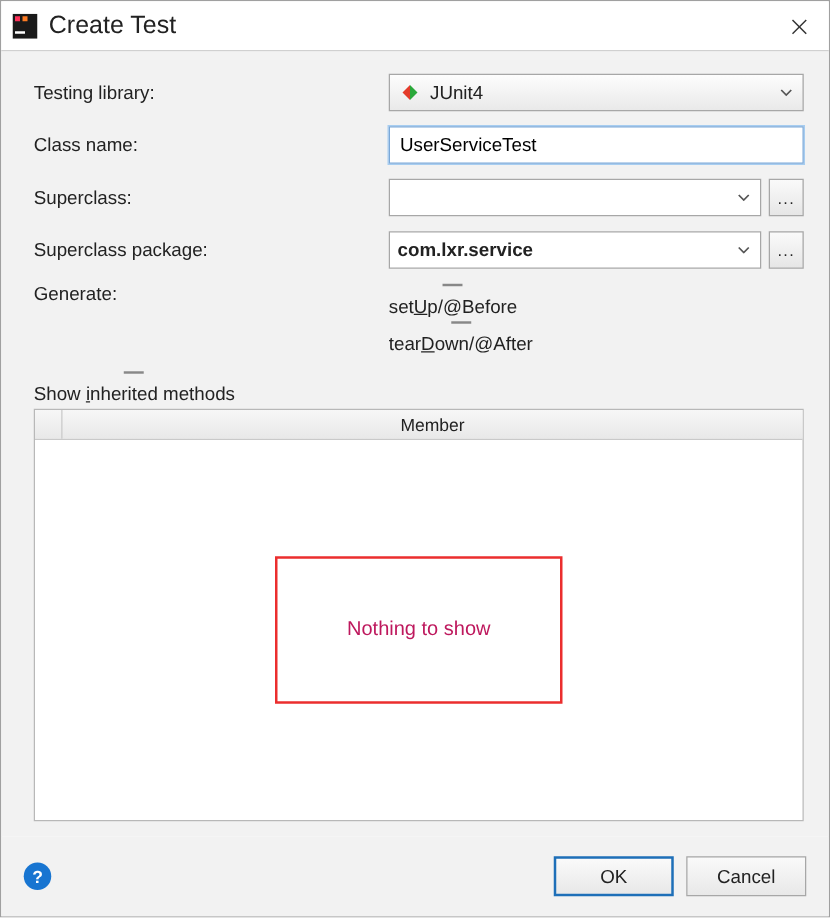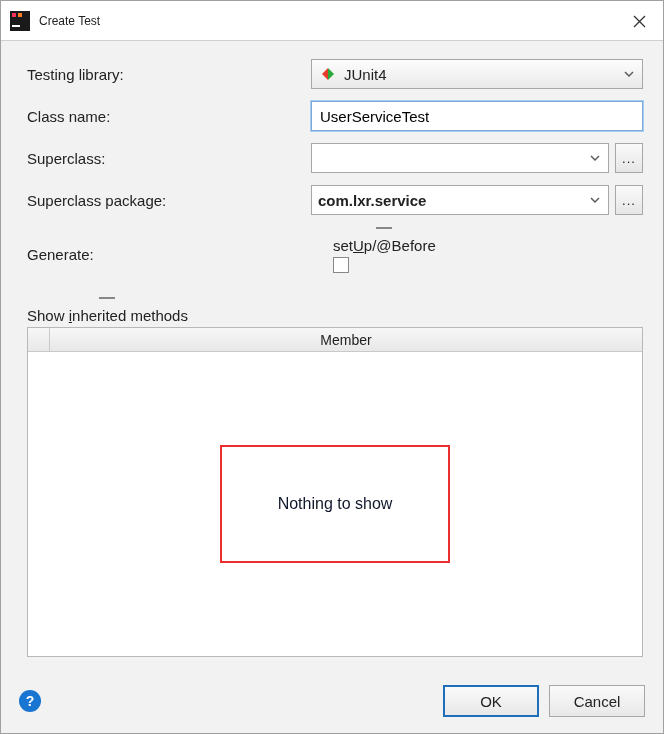--- a/index.html
+++ b/index.html
@@ -23,21 +23,21 @@
     padding: 0 8px 0 8px;
     background: #ffffff;
     border-bottom: 1px solid #d0d0d0;
     position: relative;
   }
   .titlebar .app-icon {
     width: 22px; height: 22px;
     display: inline-flex; align-items: center; justify-content: center;
     margin-right: 8px;
   }
-  .titlebar .title { font-size: 12px; }
+  .titlebar .title { font-size: 20px; }
   .titlebar .close {
     position: absolute; right: 0; top: 0;
     width: 48px; height: 40px;
     display: flex; align-items: center; justify-content: center;
     cursor: pointer;
   }
   .body {
     flex: 1;
     background: #f2f2f2;
     padding: 18px 20px 12px 26px;
@@ -153,21 +153,21 @@
     line-height: 24px;
   }
   .table-body {
     flex: 1;
     display: flex; align-items: center; justify-content: center;
     position: relative;
   }
   .red-box {
     border: 2px solid #eb2e2e;
     padding: 48px 56px;
-    color: #0f172a;
+    color: #be185d;
     font-size: 16px;
     background: transparent;
   }
   .footer {
     height: 64px;
     background: #f2f2f2;
     display: flex; align-items: center;
     padding: 0 18px;
     gap: 10px;
   }
@@ -270,29 +270,30 @@
           <span class="chevron">
             <svg width="10" height="6" viewBox="0 0 10 6">
                 <path d="M1 1 L5 5 L9 1" fill="none" stroke="#555" stroke-width="1.4"></path>
               </svg>
           </span>
         </div>
         <div class="browse-btn">...</div>
       </div>
     </div>
 
-    <div class="form-row" style="align-items:center;gap:22px;">
+    <div class="form-row" style="align-items:flex-start;">
       <div class="label">Generate:</div>
       <div class="field" style="flex-direction:column; align-items:flex-start; gap:6px;">
         <div class="checkbox-row">
           <div class="checkbox"></div>
           <span><span>set</span><span class="underline">U</span><span>p/@Before</span></span>
         </div>
         <div class="checkbox-row">
           <div class="checkbox"></div>
+          <span><span>tear</span><span class="underline">D</span><span>own/@After</span></span>
         </div>
       </div>
     </div>
 
     <div class="members-section">
       <div class="members-header-row">
         <div class="checkbox-row">
           <div class="checkbox"></div>
           <span><span>Show </span><span class="underline">i</span><span>nherited methods</span></span>
         </div>

